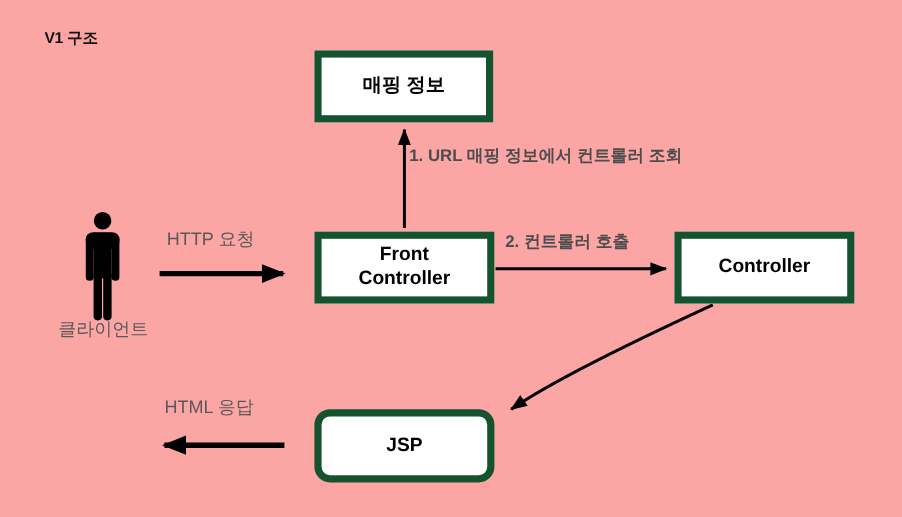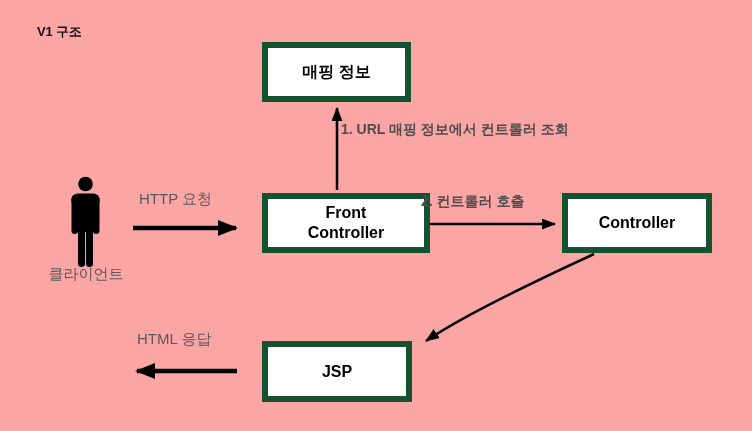--- a/index.html
+++ b/index.html
@@ -37,23 +37,23 @@
     align-items: center;
     justify-content: center;
     text-align: center;
     font-size: 16px;
     font-weight: bold;
     color: #000000;
     line-height: 1.25;
     white-space: pre-line;
   }
   .node-mapping          { left: 262px; top: 42px;  width: 149px; height: 60px; }
-  .node-front-controller { left: 262px; top: 193px; width: 168px; height: 60px; }
+  .node-front-controller { left: 262px; top: 193px; width: 150px; height: 60px; }
   .node-controller       { left: 562px; top: 193px; width: 150px; height: 60px; }
-  .node-jsp              { left: 262px; top: 341px; width: 150px; height: 61px; }
+  .node-jsp              { left: 262px; top: 341px; width: 150px; height: 61px; border-radius: 13px; }
   .flow-label {
     position: absolute;
     font-size: 15px;
     color: #595959;
     white-space: nowrap;
   }
   .label-http   { left: 139px; top: 190px; }
   .label-html   { left: 137px; top: 330px; }
   .label-client { left: 36px;  top: 265px; width: 100px; text-align: center; }
   .step-label {

